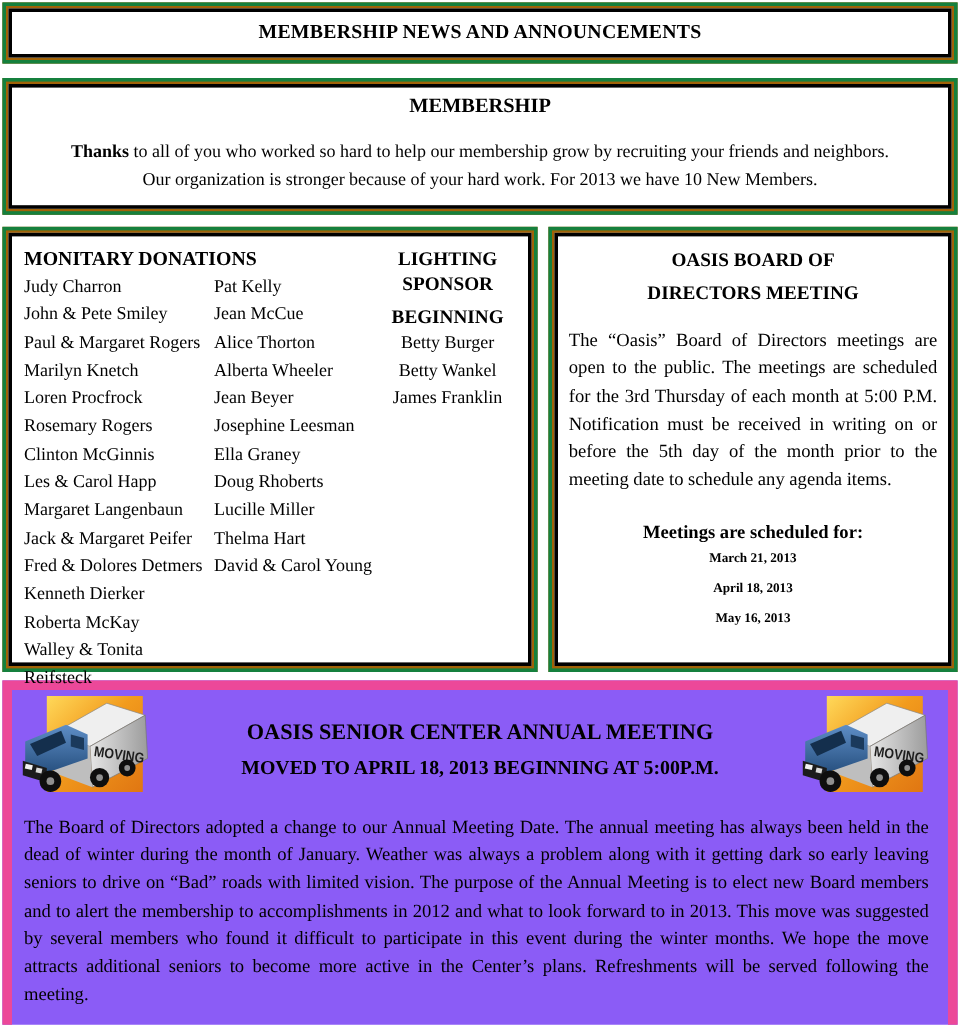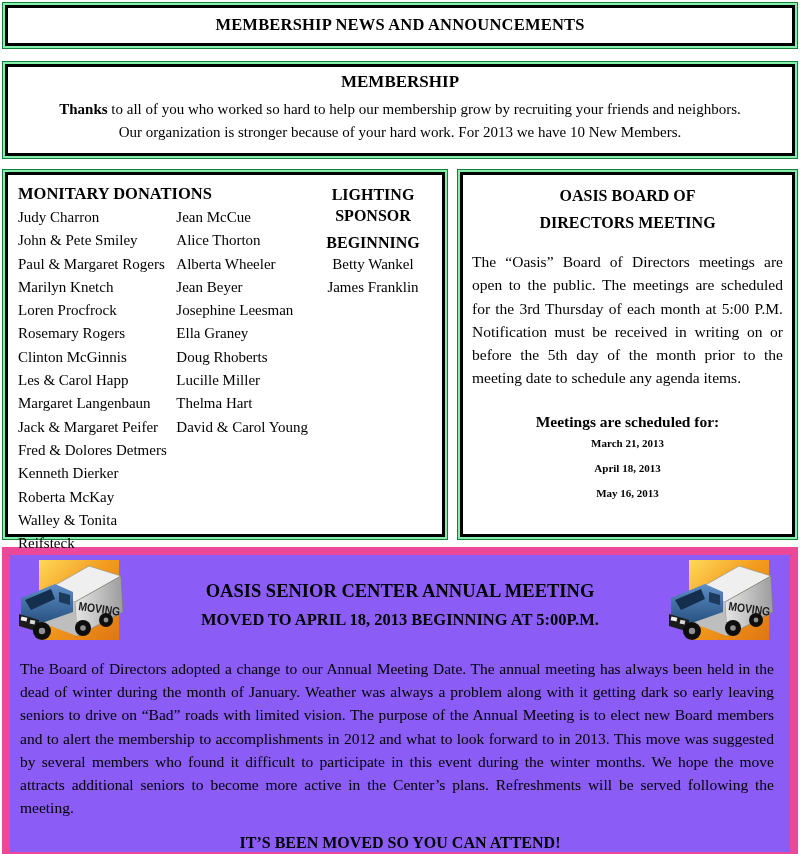--- a/index.html
+++ b/index.html
@@ -4,31 +4,31 @@
 <style>
   * { box-sizing: border-box; }
   html, body {
     margin: 0; padding: 0;
     width: 800px; height: 854px;
     background: #ffffff; color: #000000;
     font-family: "Liberation Serif", serif;
     overflow: hidden;
   }
   
-  .frame { border: 1px solid #15803d; padding: 2px; background: #86efac; }
+  .frame { border: 3px solid #15803d; padding: 2px; background: #a16207; }
   .frame-inner { border: 3px solid #000; height: 100%; background: #fff; }
 
   .banner { margin: 2px 2px 0 2px; }
   .banner-inner { text-align: center; padding: 7px 0 8px; }
   .banner-title { font-weight: bold; font-size: 16.5px; letter-spacing: 0.2px; }
 
   .membership { margin: 12px 2px 0 2px; }
   .membership-inner { text-align: center; padding: 5px 8px 10px; }
   .membership-title { font-weight: bold; font-size: 17px; }
-  .membership-para { font-size: 15px; line-height: 22.5px; margin-top: 6px; }
+  .membership-para { font-size: 15px; line-height: 22.5px; margin-top: 18px; }
   .membership-para .lead { font-weight: bold; }
 
   .mid-row { display: flex; margin: 10px 2px 0 2px; gap: 9px; height: 371px; }
   .mid-row .frame { height: 100%; }
   .left-box { flex: 0 0 446px; }
   .right-box { flex: 1; }
 
   .don-flex { display: flex; padding: 6px 4px 0 10px; }
   .don-main { width: 290px; }
   .don-title { font-weight: bold; font-size: 16.5px; line-height: 25px; }
@@ -95,38 +95,40 @@
               <li>Clinton McGinnis</li>
               <li>Les &amp; Carol Happ</li>
               <li>Margaret Langenbaun</li>
               <li>Jack &amp; Margaret Peifer</li>
               <li>Fred &amp; Dolores Detmers</li>
               <li>Kenneth Dierker</li>
               <li>Roberta McKay</li>
               <li>Walley &amp; Tonita Reifsteck</li>
             </ul>
             <ul class="plain don-col don-col2">
+              <li>Pat Kelly</li>
               <li>Jean McCue</li>
               <li>Alice Thorton</li>
               <li>Alberta Wheeler</li>
               <li>Jean Beyer</li>
               <li>Josephine Leesman</li>
               <li>Ella Graney</li>
               <li>Doug Rhoberts</li>
               <li>Lucille Miller</li>
               <li>Thelma Hart</li>
               <li>David &amp; Carol Young</li>
             </ul>
           </div>
         </div>
         <div class="lighting">
           <div class="light-head">LIGHTING</div>
           <div class="light-head">SPONSOR</div>
           <div class="light-head light-head2">BEGINNING</div>
           <ul class="plain light-names">
+            <li>Betty Burger</li>
             <li>Betty Wankel</li>
             <li>James Franklin</li>
           </ul>
         </div>
       </div>
     </div>
   </div>
 
   <div class="frame right-box">
     <div class="frame-inner board-inner">

